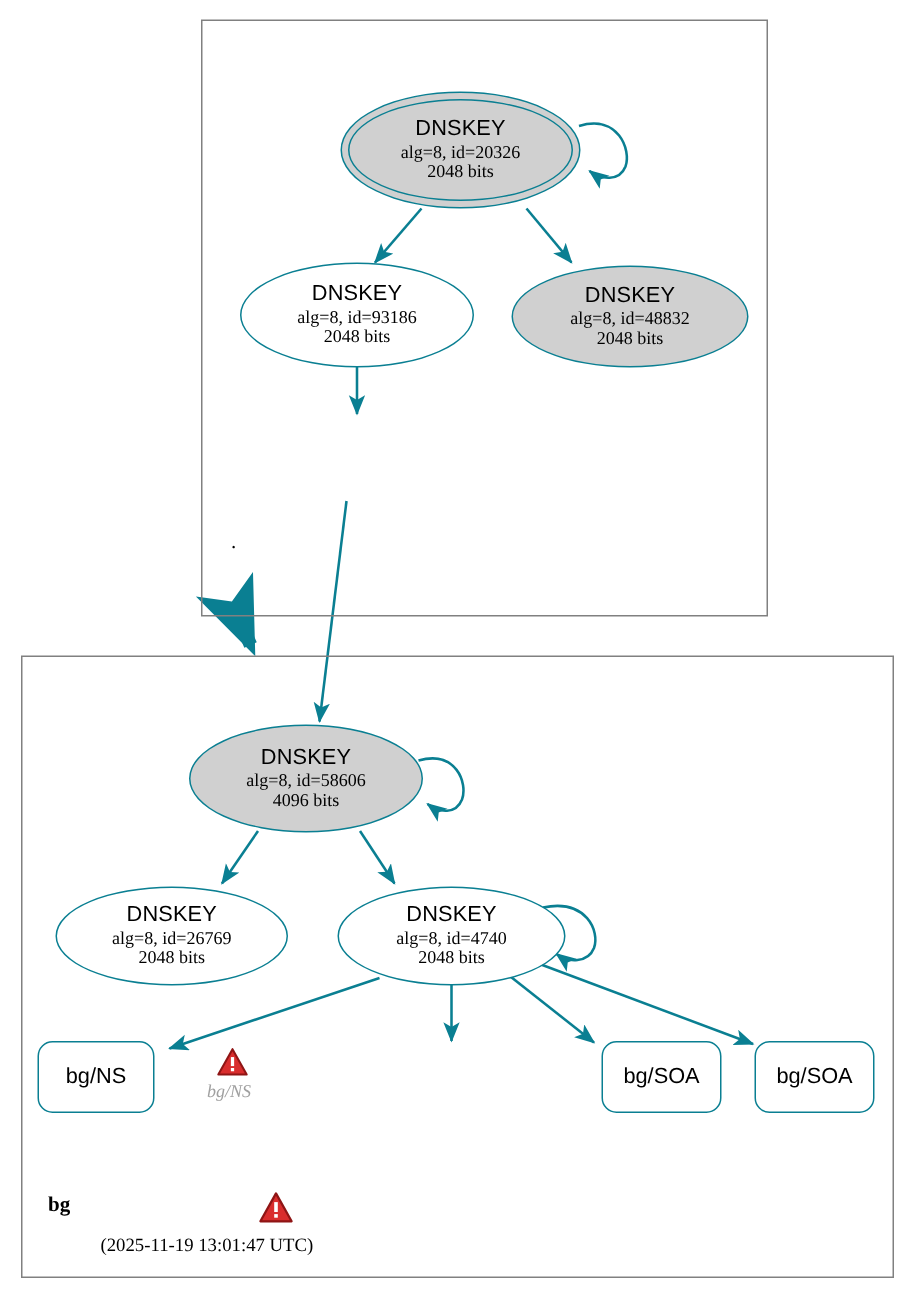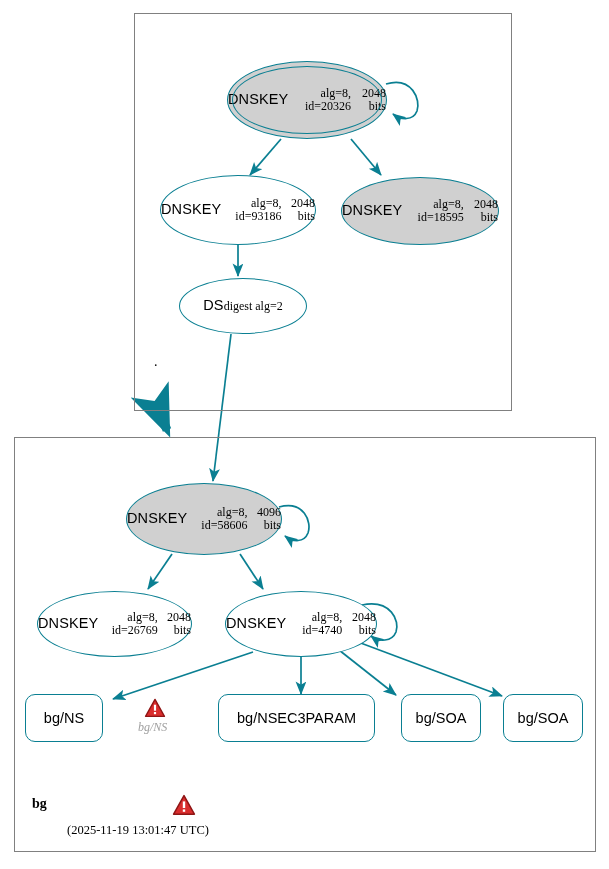--- a/index.html
+++ b/index.html
@@ -49,24 +49,24 @@
   #zone-bg-name   { left: 32px;  top: 796px; font-weight: bold; }
   #zone-bg-time   { left: 32px;  top: 823px; margin-left: 35px; }
 
   
   .node-ellipse {
     position: absolute;
     border: 1.6px solid #0a7f92;
     border-radius: 50%;
     box-sizing: border-box;
     display: flex;
-    flex-direction: row;
+    flex-direction: column;
     align-items: center;
     justify-content: center;
-    text-align: right;
+    text-align: left;
     line-height: 1.08;
   }
   .node-ellipse.fill-gray  { background: #d0d0d0; }
   .node-ellipse.fill-white { background: #ffffff; }
 
   
   .node-ellipse.sep::before {
     content: "";
     position: absolute;
     left: 4px;
@@ -191,28 +191,24 @@
   </div>
 
   <div class="node-ellipse fill-white" style="left:160px; top:175px; width:156px; height:70px;">
     <div class="rr-type">DNSKEY</div>
     <div class="rr-detail">alg=8, id=93186</div>
     <div class="rr-detail">2048 bits</div>
   </div>
 
   <div class="node-ellipse fill-gray" style="left:341px; top:177px; width:158px; height:68px;">
     <div class="rr-type">DNSKEY</div>
-    <div class="rr-detail">alg=8, id=18595</div>
-    <div class="rr-detail">2048 bits</div>
-  </div>
-
-  <div class="node-ellipse fill-white" style="left:179px; top:278px; width:128px; height:56px;">
-    <div class="rr-type">DS</div>
-    <div class="rr-detail">digest alg=2</div>
-  </div>
+    <div class="rr-detail">alg=8, id=48832</div>
+    <div class="rr-detail">2048 bits</div>
+  </div>
+
 
   <div class="node-ellipse fill-gray" style="left:126px; top:483px; width:156px; height:72px;">
     <div class="rr-type">DNSKEY</div>
     <div class="rr-detail">alg=8, id=58606</div>
     <div class="rr-detail">4096 bits</div>
   </div>
 
   <div class="node-ellipse fill-white" style="left:37px; top:591px; width:155px; height:66px;">
     <div class="rr-type">DNSKEY</div>
     <div class="rr-detail">alg=8, id=26769</div>
@@ -220,21 +216,20 @@
   </div>
 
   <div class="node-ellipse fill-white" style="left:225px; top:591px; width:152px; height:66px;">
     <div class="rr-type">DNSKEY</div>
     <div class="rr-detail">alg=8, id=4740</div>
     <div class="rr-detail">2048 bits</div>
   </div>
 
   <div class="node-rect" style="left:25px; top:694px; width:78px; height:48px;">bg/NS</div>
 
-  <div class="node-rect" style="left:218px; top:694px; width:157px; height:48px;">bg/NSEC3PARAM</div>
 
   <div class="node-rect" style="left:401px; top:694px; width:80px; height:48px;">bg/SOA</div>
 
   <div class="node-rect" style="left:503px; top:694px; width:80px; height:48px;">bg/SOA</div>
 
   <svg class="warn-icon" style="left:144px; top:698px;" viewBox="0 0 24 22" xmlns="http://www.w3.org/2000/svg">
     <path d="M12 1.6 L22.4 20.2 L1.6 20.2 Z" fill="#d92d2d" stroke="#8f1515" stroke-width="1.5" stroke-linejoin="round"></path>
     <rect x="10.8" y="7.4" width="2.4" height="6.6" fill="#ffffff"></rect>
     <rect x="10.8" y="15.4" width="2.4" height="2.4" fill="#ffffff"></rect>
   </svg>

